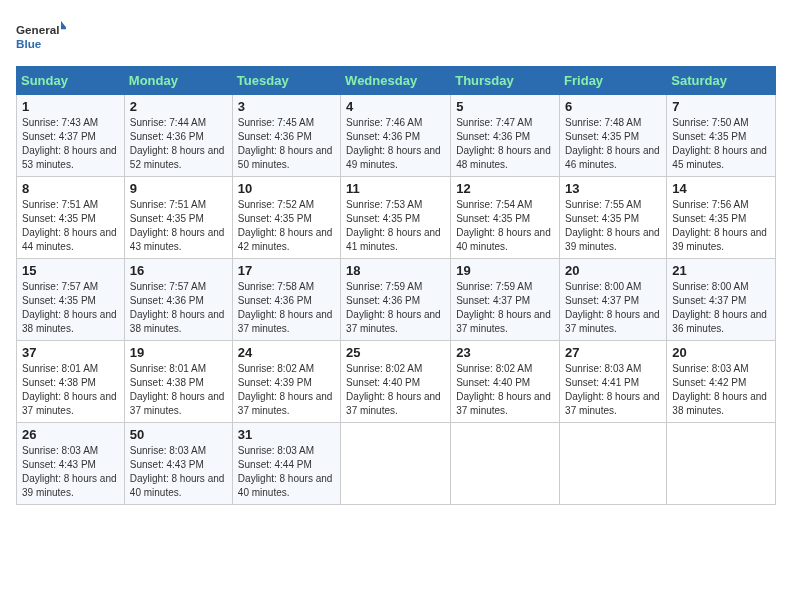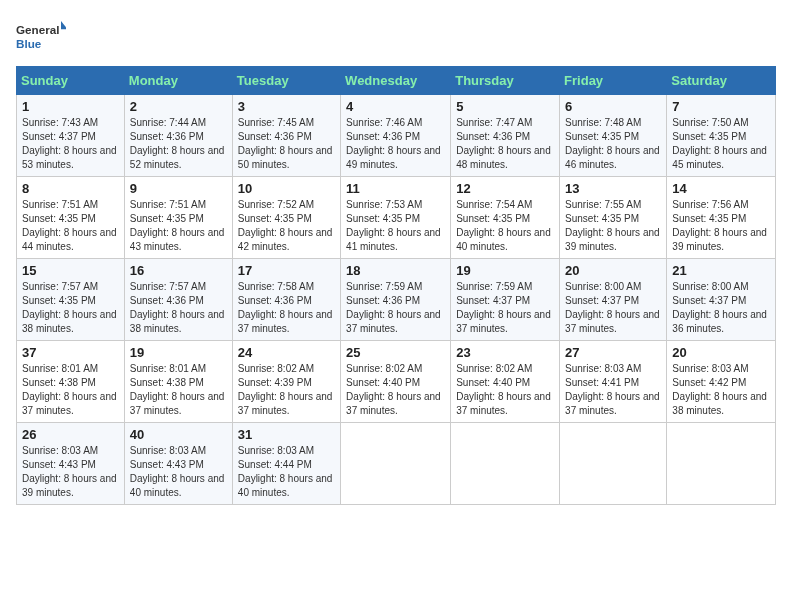--- a/index.html
+++ b/index.html
@@ -227,21 +227,21 @@
           <span class="day-num">20</span>
           <div class="day-info">Sunrise: 8:03 AM<br>Sunset: 4:42 PM<br>Daylight: 8 hours and 38 minutes.</div>
         </td>
       </tr>
       <tr>
         <td>
           <span class="day-num">26</span>
           <div class="day-info">Sunrise: 8:03 AM<br>Sunset: 4:43 PM<br>Daylight: 8 hours and 39 minutes.</div>
         </td>
         <td>
-          <span class="day-num">40</span>
+          <span class="day-num">50</span>
           <div class="day-info">Sunrise: 8:03 AM<br>Sunset: 4:43 PM<br>Daylight: 8 hours and 40 minutes.</div>
         </td>
         <td>
           <span class="day-num">31</span>
           <div class="day-info">Sunrise: 8:03 AM<br>Sunset: 4:44 PM<br>Daylight: 8 hours and 40 minutes.</div>
         </td>
         <td class="empty-cell"></td>
         <td class="empty-cell"></td>
         <td class="empty-cell"></td>
         <td class="empty-cell"></td>

